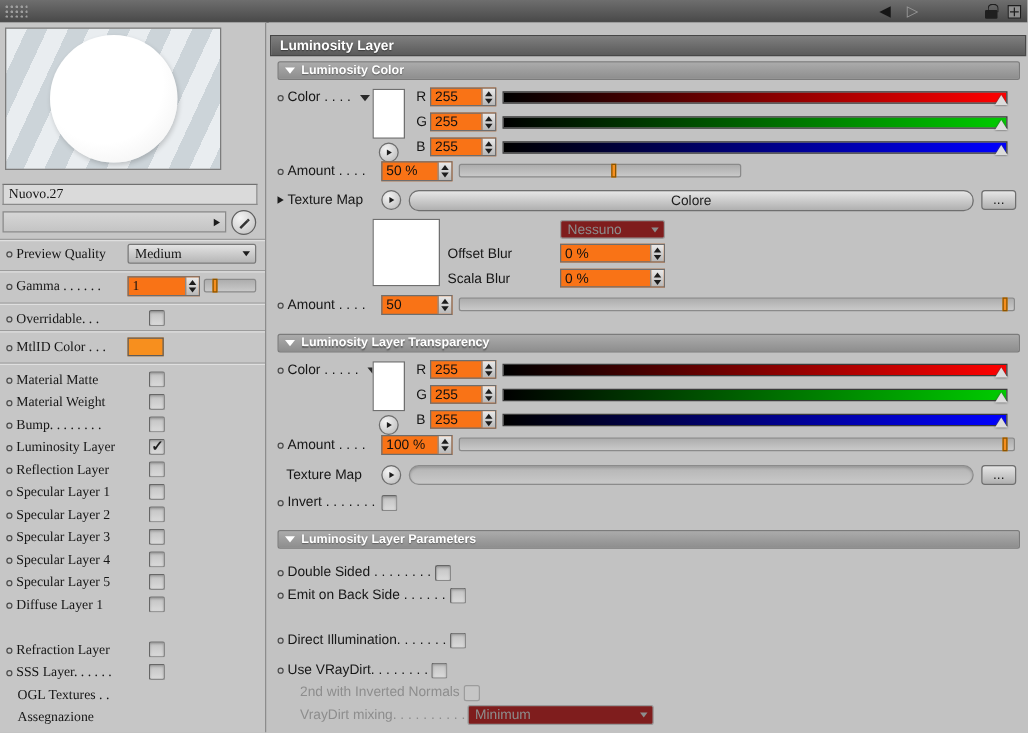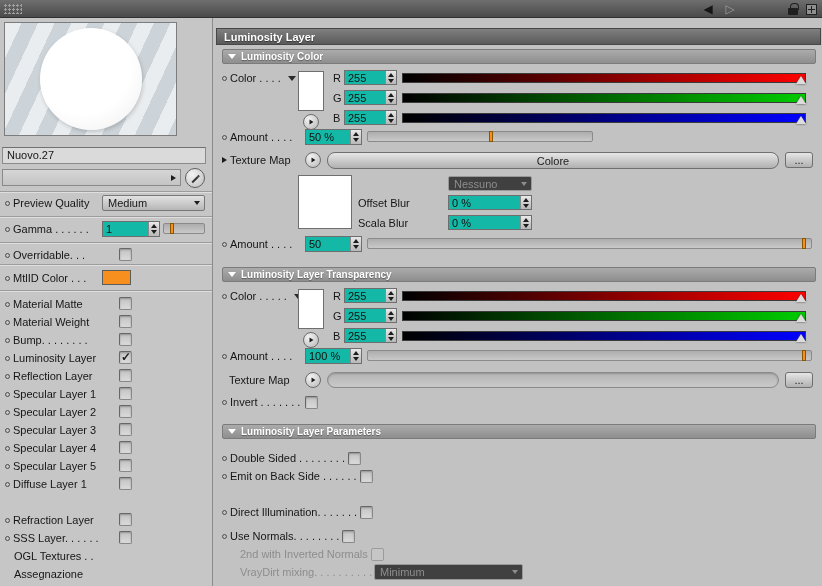--- a/index.html
+++ b/index.html
@@ -20,38 +20,38 @@
   .lockwrap { left:786px; width:14px; }
   .lockbody { position:relative; width:10px; height:7px; background:#1f1f1f; border-radius:1px; margin-top:5px; }
   .lockbody:before { content:""; position:absolute; left:1.5px; top:-5px; width:7px; height:6px;
     border:1.5px solid #1f1f1f; border-bottom:none; border-radius:4px 4px 0 0; }
   .addbox { left:804px; width:14px; }
   .addbox .bx { position:relative; width:11px; height:11px; border:1px solid #1f1f1f; background:#8f8f8f; }
   .addbox .bx:before { content:""; position:absolute; left:4px; top:1px; width:1.5px; height:7px; background:#1f1f1f; }
   .addbox .bx:after  { content:""; position:absolute; left:1px; top:4px; width:7px; height:1.5px; background:#1f1f1f; }
   
   #left { position:absolute; left:0; top:18px; width:213px; height:568px; background:#c6c6c6;
-    border-right:1px solid #8c8c8c; }
+    border-right:1px solid #8c8c8c;font-family:Liberation Serif, serif; }
   #main { position:absolute; left:215px; top:18px; width:607px; height:568px; background:#c2c2c2; }
   
   .pdot { width:5px; height:5px; border:1px solid #4c4c4c; border-radius:50%; flex:none; background:transparent; }
   .lbl { white-space:nowrap; }
   .lbl.dis { color:#8d8d8d; }
-  .spinner { position:absolute; display:flex; height:16px; background:#14b8a6; border:1px solid #6e6e6e;justify-content:flex-end; }
+  .spinner { position:absolute; display:flex; height:16px; background:#f97316; border:1px solid #6e6e6e;justify-content:flex-end; }
   .spin-val { flex:1; padding:1px 3px 0 3px; color:#111; white-space:nowrap; overflow:hidden; }
   .spin-arrows { width:11px; flex:none; background:linear-gradient(#e9e9e9,#b8b8b8); border-left:1px solid #8b8b8b;
     display:flex; flex-direction:column; align-items:center; justify-content:center; gap:2px; }
   .tu { width:0; height:0; border-left:3px solid transparent; border-right:3px solid transparent; border-bottom:4px solid #1c1c1c; }
   .td { width:0; height:0; border-left:3px solid transparent; border-right:3px solid transparent; border-top:4px solid #1c1c1c; }
   .tr { width:0; height:0; border-top:3px solid transparent; border-bottom:3px solid transparent; border-left:5px solid #1c1c1c; }
   .dropdown { position:absolute; display:flex; align-items:center; height:16px; border:1px solid #787878;
     border-radius:2px; background:linear-gradient(#e2e2e2,#b6b6b6); }
   .dd-label { flex:1; padding:0 5px; white-space:nowrap; overflow:hidden; }
   .dd-arrow { width:14px; flex:none; display:flex; align-items:center; justify-content:center; }
-  .dropdown.disabled { background:#404040; color:#8d8d8d; border-color:#989898; }
+  .dropdown.disabled { background:#7f1d1d; color:#8d8d8d; border-color:#989898; }
   .dropdown.disabled .td { border-top-color:#8d8d8d; }
   .cb { position:relative; width:13px; height:13px; flex:none; border-radius:2px;
     background:linear-gradient(#c3c3c3,#dadada); border:1px solid #888;
     border-top-color:#666; border-left-color:#666; box-shadow:inset 0 1px 2px rgba(0,0,0,.25); }
   .cb.checked:after { content:"\2713"; position:absolute; left:1px; top:-2px; font-size:12px; font-weight:bold; color:#1d1d1d; }
   .cb.disabled { background:#c6c6c6; border-color:#9c9c9c; box-shadow:none; }
   .groove { position:absolute; height:11px; border:1px solid #8a8a8a; border-radius:2px;
     background:linear-gradient(#adadad,#c9c9c9); }
   .marker { position:absolute; top:-1px; bottom:-1px; width:4px; background:#f78f1e; border:1px solid #8a5600; }
   .rgbslider { position:absolute; height:10px; border:1px solid #3a3a3a; }
@@ -483,21 +483,21 @@
     <span class="lbl">Double Sided . . . . . . . .</span>
     <span class="cb"></span>
   </div>
   <div class="mrow" style="top:486px">
     <span class="pdot"></span>
     <span class="lbl">Direct Illumination. . . . . . .</span>
     <span class="cb"></span>
   </div>
   <div class="mrow" style="top:510px">
     <span class="pdot"></span>
-    <span class="lbl">Use Normals. . . . . . . .</span>
+    <span class="lbl">Use VRayDirt. . . . . . . .</span>
     <span class="cb"></span>
   </div>
   <div class="mrow" style="top:528px">
     <span class="lbl dis ind2">2nd with Inverted Normals</span>
     <span class="cb disabled"></span>
   </div>
   <div class="mrow" style="top:546px">
     <span class="lbl dis ind2">VrayDirt mixing. . . . . . . . . .</span>
   </div>
   <div class="dropdown disabled" style="left:159px; top:546px; width:149px">

